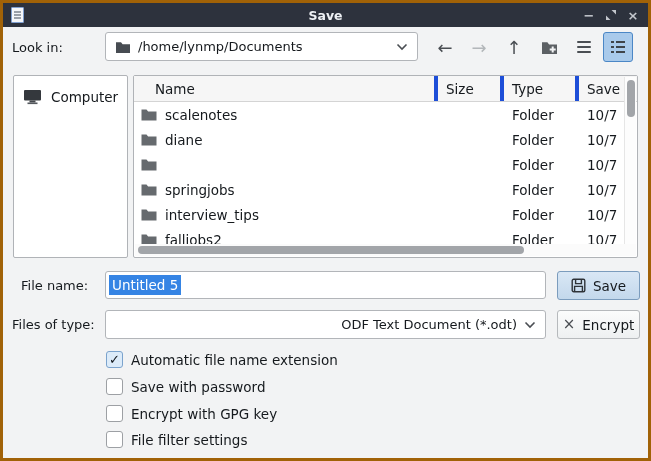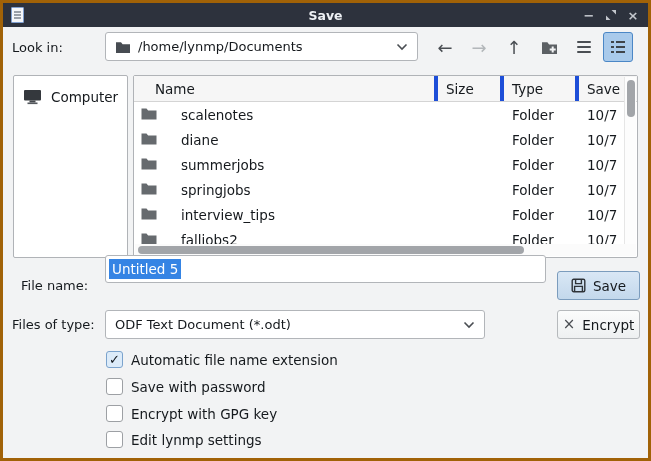--- a/index.html
+++ b/index.html
@@ -78,21 +78,21 @@
     display:flex; align-items:center; font-size:13.5px;
     border-right:4px solid #1d4ed8; padding-left:8px; overflow:hidden; flex:none;
   }
   .hcell.c-name { width:304px; padding-left:21px; }
   .hcell.c-size { width:66px; }
   .hcell.c-type { width:75px;text-align:center; }
   .hcell.c-date { width:58px; border-right:none; }
   .flist-rows { position:absolute; left:0; right:13px; top:26px; bottom:13px; overflow:hidden; }
   .frow { display:flex; align-items:center; height:25px; font-size:13.5px; }
   .fcell { flex:none; overflow:hidden; white-space:nowrap; }
-  .fcell.c-name { width:304px; display:flex; align-items:flex-start; gap:24px; padding-left:7px; }
+  .fcell.c-name { width:304px; display:flex; align-items:center; gap:8px; padding-left:7px; }
   .fcell.c-size { width:66px; padding-left:8px; }
   .fcell.c-type { width:75px; padding-left:8px; }
   .fcell.c-date { width:46px; padding-left:8px; }
   .vscroll {
     position:absolute; top:1px; right:1px; bottom:13px; width:12px;
     background:#fdfdfd; border-left:1px solid #e6e6e6;
   }
   .vthumb { position:absolute; left:1.5px; top:3px; width:8px; height:37px; background:#a2a5a9; border-radius:4px; }
   .hscroll {
     position:absolute; left:1px; right:1px; bottom:1px; height:12px; background:#fbfbfb;
@@ -221,21 +221,20 @@
             </span>
           <span class="fcell c-size"></span>
           <span class="fcell c-type">Folder</span>
           <span class="fcell c-date">10/7</span>
         </div>
         <div class="frow">
           <span class="fcell c-name">
               <svg width="16" height="13" viewBox="0 0 16 13">
                 <path d="M0.5 1.5 h5 l1.6 2 H15.5 V12.5 H0.5 Z" fill="#666a6e"></path>
               </svg>
-              <span>summerjobs</span>
             </span>
           <span class="fcell c-size"></span>
           <span class="fcell c-type">Folder</span>
           <span class="fcell c-date">10/7</span>
         </div>
         <div class="frow">
           <span class="fcell c-name">
               <svg width="16" height="13" viewBox="0 0 16 13">
                 <path d="M0.5 1.5 h5 l1.6 2 H15.5 V12.5 H0.5 Z" fill="#666a6e"></path>
               </svg>
@@ -270,34 +269,34 @@
       </div>
       <div class="vscroll">
           <span class="vthumb"></span>
         </div>
       <div class="hscroll">
           <span class="hthumb"></span>
         </div>
     </div>
 
     <span class="label" style="left:18px; top:251px;">File name:</span>
-    <div class="text-input" style="left:102px; top:228px; width:441px;">
+    <div class="text-input" style="left:102px; top:244px; width:441px;">
       <span class="sel-text">Untitled 5</span>
     </div>
     <div class="btn btn-save" style="left:554px; top:244px;">
       <svg width="15" height="15" viewBox="0 0 15 15">
         <rect x="1.2" y="1.2" width="12.6" height="12.6" rx="1.5" fill="none" stroke="#2e3338" stroke-width="1.4"></rect>
         <path d="M4.6 1.6 V5.6 H10.4 V1.6" fill="none" stroke="#2e3338" stroke-width="1.4"></path>
         <path d="M3.6 13.2 V8.4 H11.4 V13.2" fill="none" stroke="#2e3338" stroke-width="1.4"></path>
       </svg>
       <span>Save</span>
     </div>
 
     <span class="label" style="left:9px; top:290px;">Files of type:</span>
-    <div class="combo" style="left:102px; top:283px; width:380px;">
+    <div class="combo" style="left:102px; top:283px; width:441px;text-align:right;">
       <span class="combo-text">ODF Text Document (*.odt)</span>
       <span class="chev">
           <svg width="12" height="8" viewBox="0 0 12 8">
             <polyline points="1.5,1.5 6,6 10.5,1.5" fill="none" stroke="#4a4e53" stroke-width="1.6"></polyline>
           </svg>
         </span>
     </div>
     <div class="btn btn-cancel" style="left:554px; top:283px;">
       <span class="x-glyph">×</span>
       <span>Encrypt</span>
@@ -310,17 +309,17 @@
     <div class="cb-row" style="left:103px; top:377px;">
       <span class="cb-box"></span>
       <span class="cb-label">Encrypt with GPG key</span>
     </div>
     <div class="cb-row" style="left:103px; top:350px;">
       <span class="cb-box"></span>
       <span class="cb-label">Save with password</span>
     </div>
     <div class="cb-row" style="left:103px; top:403px;">
       <span class="cb-box"></span>
-      <span class="cb-label">Edit lynmp settings</span>
+      <span class="cb-label">File filter settings</span>
     </div>
 
   </div>
 </div>
 
 </body></html>

